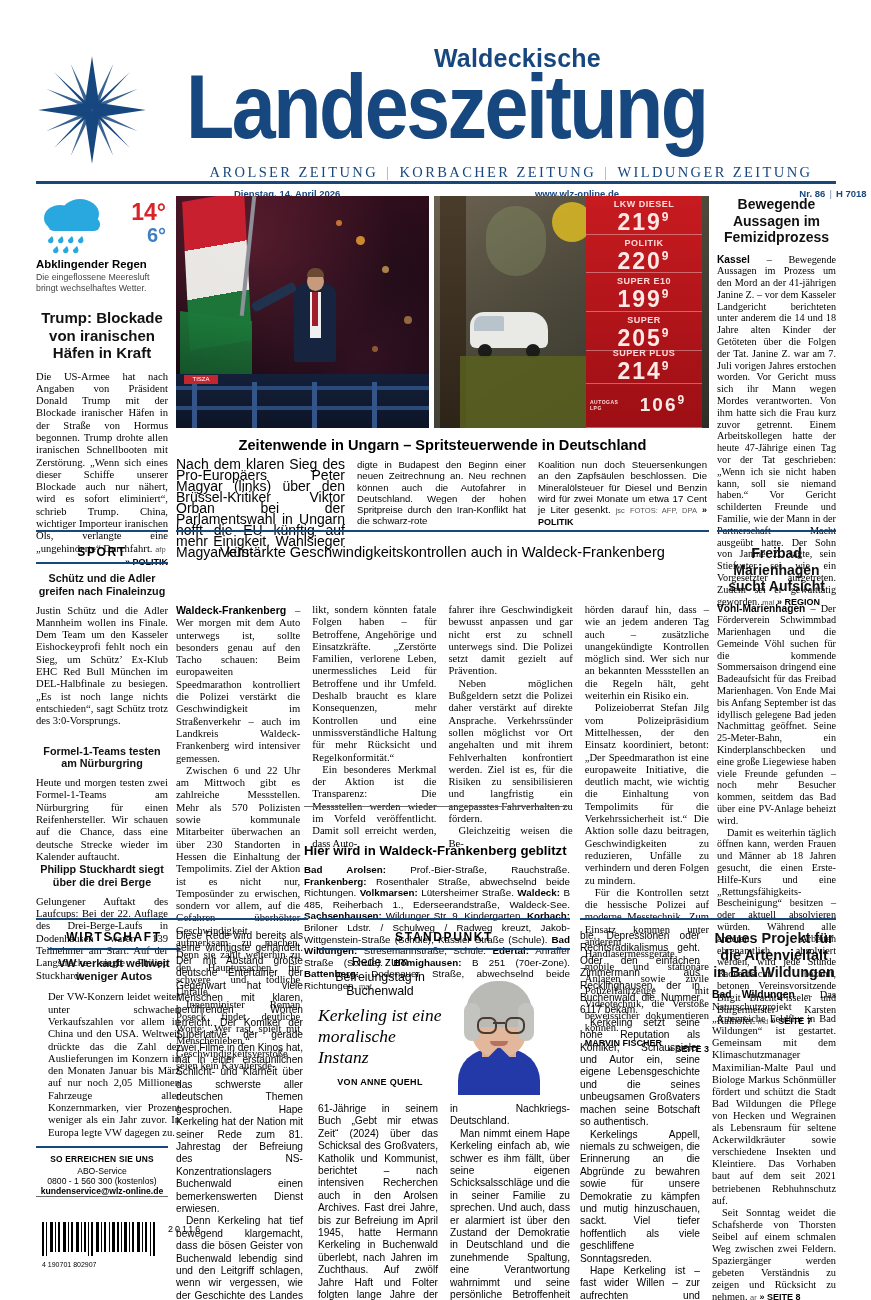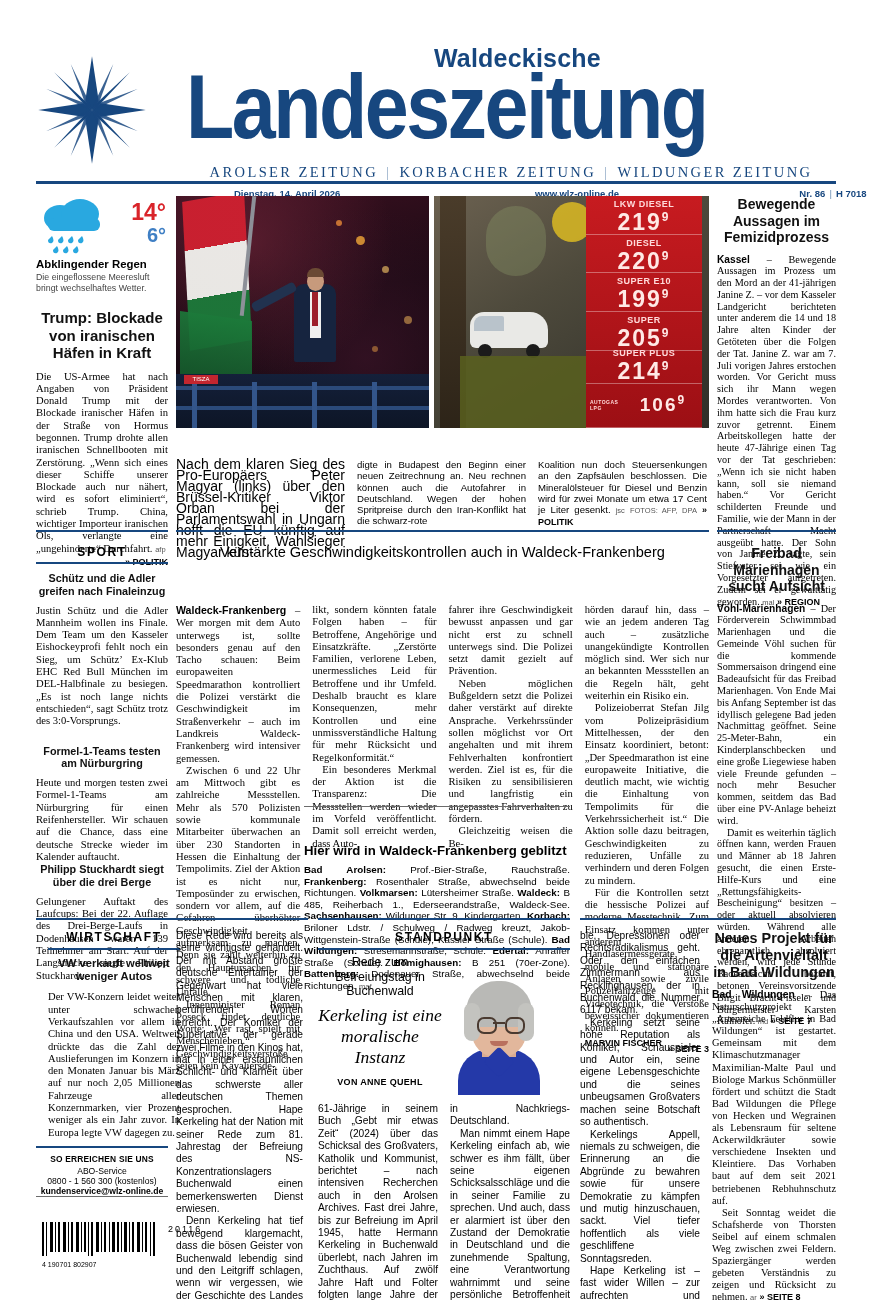--- a/index.html
+++ b/index.html
@@ -174,21 +174,21 @@
     <div style="position:absolute;left:26px;top:160px;width:132px;height:72px;background:#59601f;opacity:.85;"></div>
     <div style="position:absolute;left:118px;top:6px;width:40px;height:40px;border-radius:50%;background:#e3c020;opacity:.8;"></div>
 
     <div style="position:absolute;left:152px;top:0px;width:116px;height:232px;background:linear-gradient(180deg,#c71b20,#9c0f14);"></div>
     <div id="fuel-rows" style="position:absolute;left:152px;top:0px;width:116px;height:232px;">
         <div style="position: absolute; left: 0px; top: 0px; width: 116px; height: 38.6667px; border-bottom: 1px solid rgba(255, 255, 255, 0.35); box-sizing: border-box;">
           <div style="position: absolute; left: 0px; top: 3px; width: 116px; text-align: center; font-size: 9px; font-family: &quot;Liberation Sans&quot;, sans-serif; font-weight: 700; color: rgb(255, 217, 217); letter-spacing: 0.5px;">LKW DIESEL</div>
           <div style="position: absolute; left: 0px; top: 13px; width: 116px; font-size: 23px; text-align: center; font-family: &quot;Liberation Sans&quot;, sans-serif; font-weight: 700; color: rgb(255, 233, 230); letter-spacing: 2px;">219<sup style="font-size: 12px;">9</sup></div>
         </div>
         <div style="position: absolute; left: 0px; top: 38.6667px; width: 116px; height: 38.6667px; border-bottom: 1px solid rgba(255, 255, 255, 0.35); box-sizing: border-box;">
-          <div style="position: absolute; left: 0px; top: 3px; width: 116px; text-align: center; font-size: 9px; font-family: &quot;Liberation Sans&quot;, sans-serif; font-weight: 700; color: rgb(255, 217, 217); letter-spacing: 0.5px;">DIESEL</div>
+          <div style="position: absolute; left: 0px; top: 3px; width: 116px; text-align: center; font-size: 9px; font-family: &quot;Liberation Sans&quot;, sans-serif; font-weight: 700; color: rgb(255, 217, 217); letter-spacing: 0.5px;">POLITIK</div>
           <div style="position: absolute; left: 0px; top: 13px; width: 116px; font-size: 23px; text-align: center; font-family: &quot;Liberation Sans&quot;, sans-serif; font-weight: 700; color: rgb(255, 233, 230); letter-spacing: 2px;">220<sup style="font-size: 12px;">9</sup></div>
         </div>
         <div style="position: absolute; left: 0px; top: 77.3333px; width: 116px; height: 38.6667px; border-bottom: 1px solid rgba(255, 255, 255, 0.35); box-sizing: border-box;">
           <div style="position: absolute; left: 0px; top: 3px; width: 116px; text-align: center; font-size: 9px; font-family: &quot;Liberation Sans&quot;, sans-serif; font-weight: 700; color: rgb(255, 217, 217); letter-spacing: 0.5px;">SUPER E10</div>
           <div style="position: absolute; left: 0px; top: 13px; width: 116px; font-size: 23px; text-align: center; font-family: &quot;Liberation Sans&quot;, sans-serif; font-weight: 700; color: rgb(255, 233, 230); letter-spacing: 2px;">199<sup style="font-size: 12px;">9</sup></div>
         </div>
         <div style="position: absolute; left: 0px; top: 116px; width: 116px; height: 38.6667px; border-bottom: 1px solid rgba(255, 255, 255, 0.35); box-sizing: border-box;">
           <div style="position: absolute; left: 0px; top: 3px; width: 116px; text-align: center; font-size: 9px; font-family: &quot;Liberation Sans&quot;, sans-serif; font-weight: 700; color: rgb(255, 217, 217); letter-spacing: 0.5px;">SUPER</div>
           <div style="position: absolute; left: 0px; top: 13px; width: 116px; font-size: 23px; text-align: center; font-family: &quot;Liberation Sans&quot;, sans-serif; font-weight: 700; color: rgb(255, 233, 230); letter-spacing: 2px;">205<sup style="font-size: 12px;">9</sup></div>
         </div>
@@ -196,20 +196,21 @@
           <div style="position: absolute; left: 0px; top: 3px; width: 116px; text-align: center; font-size: 9px; font-family: &quot;Liberation Sans&quot;, sans-serif; font-weight: 700; color: rgb(255, 217, 217); letter-spacing: 0.5px;">SUPER PLUS</div>
           <div style="position: absolute; left: 0px; top: 13px; width: 116px; font-size: 23px; text-align: center; font-family: &quot;Liberation Sans&quot;, sans-serif; font-weight: 700; color: rgb(255, 233, 230); letter-spacing: 2px;">214<sup style="font-size: 12px;">9</sup></div>
         </div>
         <div style="position: absolute; left: 0px; top: 193.333px; width: 116px; height: 38.6667px; border-bottom: 1px solid rgba(255, 255, 255, 0.35); box-sizing: border-box;">
           <div style="position: absolute; left: 4px; top: 10px; text-align: left; width: 36px; font-size: 5px; line-height: 6px; font-family: &quot;Liberation Sans&quot;, sans-serif; font-weight: 700; color: rgb(255, 217, 217); letter-spacing: 0.5px;">AUTOGAS LPG</div>
           <div style="position: absolute; left: 42px; top: 4px; width: 70px; font-size: 19px; text-align: center; font-family: &quot;Liberation Sans&quot;, sans-serif; font-weight: 700; color: rgb(255, 233, 230); letter-spacing: 2px;">106<sup style="font-size: 12px;">9</sup></div>
         </div>
       </div>
   </div>
 
+  <div class="cap-head" style="position:absolute;left:176px;top:437px;width:533px;">Zeitenwende in Ungarn – Spritsteuerwende in Deutschland</div>
   <div style="position:absolute;left:176px;top:459px;width:533px;display:flex;gap:12px;">
     <div class="col-sans" style="width:169px;font-size:14px;line-height:11px;">Nach dem klaren Sieg des Pro-Europäers Peter Magyar (links) über den Brüssel-Kritiker Viktor Orban bei der Parlamentswahl in Ungarn hofft die EU künftig auf mehr Einigkeit. Wahlsieger Magyar kün-</div>
     <div class="col-sans" style="width:169px;font-size:9.6px;line-height:11.3px;">digte in Budapest den Beginn einer neuen Zeitrechnung an. Neu rechnen können auch die Autofahrer in Deutschland. Wegen der hohen Spritpreise durch den Iran-Konflikt hat die schwarz-rote</div>
     <div class="col-sans" style="width:169px;font-size:9.6px;line-height:11.3px;"><span>Koalition nun doch Steuersenkungen an den Zapfsäulen beschlossen. Die Mineralölsteuer für Diesel und Benzin wird für zwei Monate um etwa 17 Cent je Liter gesenkt.</span>
       <span class="cred">jsc</span>
       <span class="cred">FOTOS: AFP, DPA</span>
       <span class="ref">» POLITIK</span>
     </div>
   </div>
 
@@ -358,21 +359,21 @@
     </div>
   </div>
 
   <div style="position:absolute;left:318px;top:930px;width:252px;">
     <div class="sect">STANDPUNKT</div>
   </div>
   <div class="rule-blue" style="left:318px;top:948px;width:252px;height:2px;"></div>
 
   <div style="position:absolute;left:318px;top:955px;width:124px;">
     <div style="font-family:'Liberation Sans',sans-serif;font-size:12.4px;line-height:14.5px;text-align:center;">Rede zum Befreiungstag in Buchenwald</div>
-    <div style="font-family:'Liberation Serif',serif;font-style:italic;font-size:17.5px;line-height:21px;text-align:center;margin-top:6px;">Kerkeling ist eine moralische Instanz</div>
+    <div style="font-family:'Liberation Serif',serif;font-style:italic;font-size:17.5px;line-height:21px;margin-top:6px;">Kerkeling ist eine moralische Instanz</div>
     <div style="font-family:'Liberation Sans',sans-serif;font-weight:700;font-size:9px;text-align:center;margin-top:9px;letter-spacing:.3px;">VON ANNE QUEHL</div>
   </div>
 
   <div style="position:absolute;left:452px;top:977px;width:94px;height:118px;overflow:hidden;">
     <div style="position:absolute;left:6px;bottom:0;width:82px;height:46px;background:#2439a8;border-radius:32px 32px 0 0;"></div>
     <div style="position:absolute;left:30px;bottom:38px;width:34px;height:22px;background:#d9ab92;"></div>
     <div style="position:absolute;left:20px;top:16px;width:54px;height:64px;background:#e2b79c;border-radius:27px 27px 24px 24px;"></div>
     <div style="position:absolute;left:14px;top:4px;width:66px;height:46px;background:#b9b9b6;border-radius:33px 33px 16px 16px;"></div>
     <div style="position:absolute;left:12px;top:26px;width:16px;height:38px;background:#c3c3bf;border-radius:10px;"></div>
     <div style="position:absolute;left:66px;top:26px;width:16px;height:38px;background:#c3c3bf;border-radius:10px;"></div>

